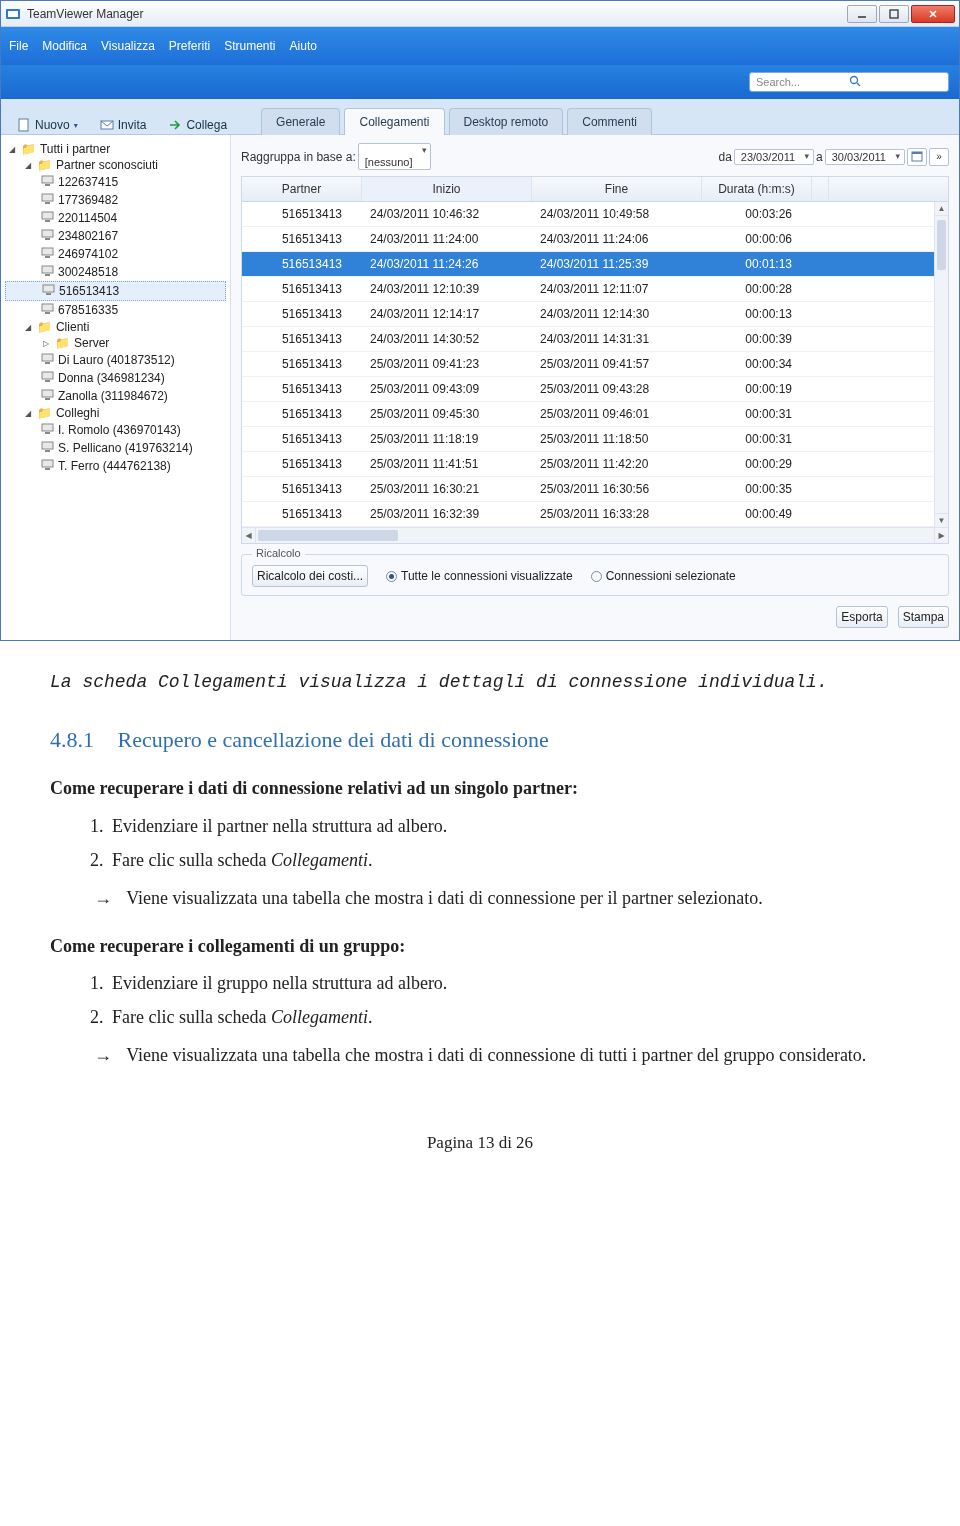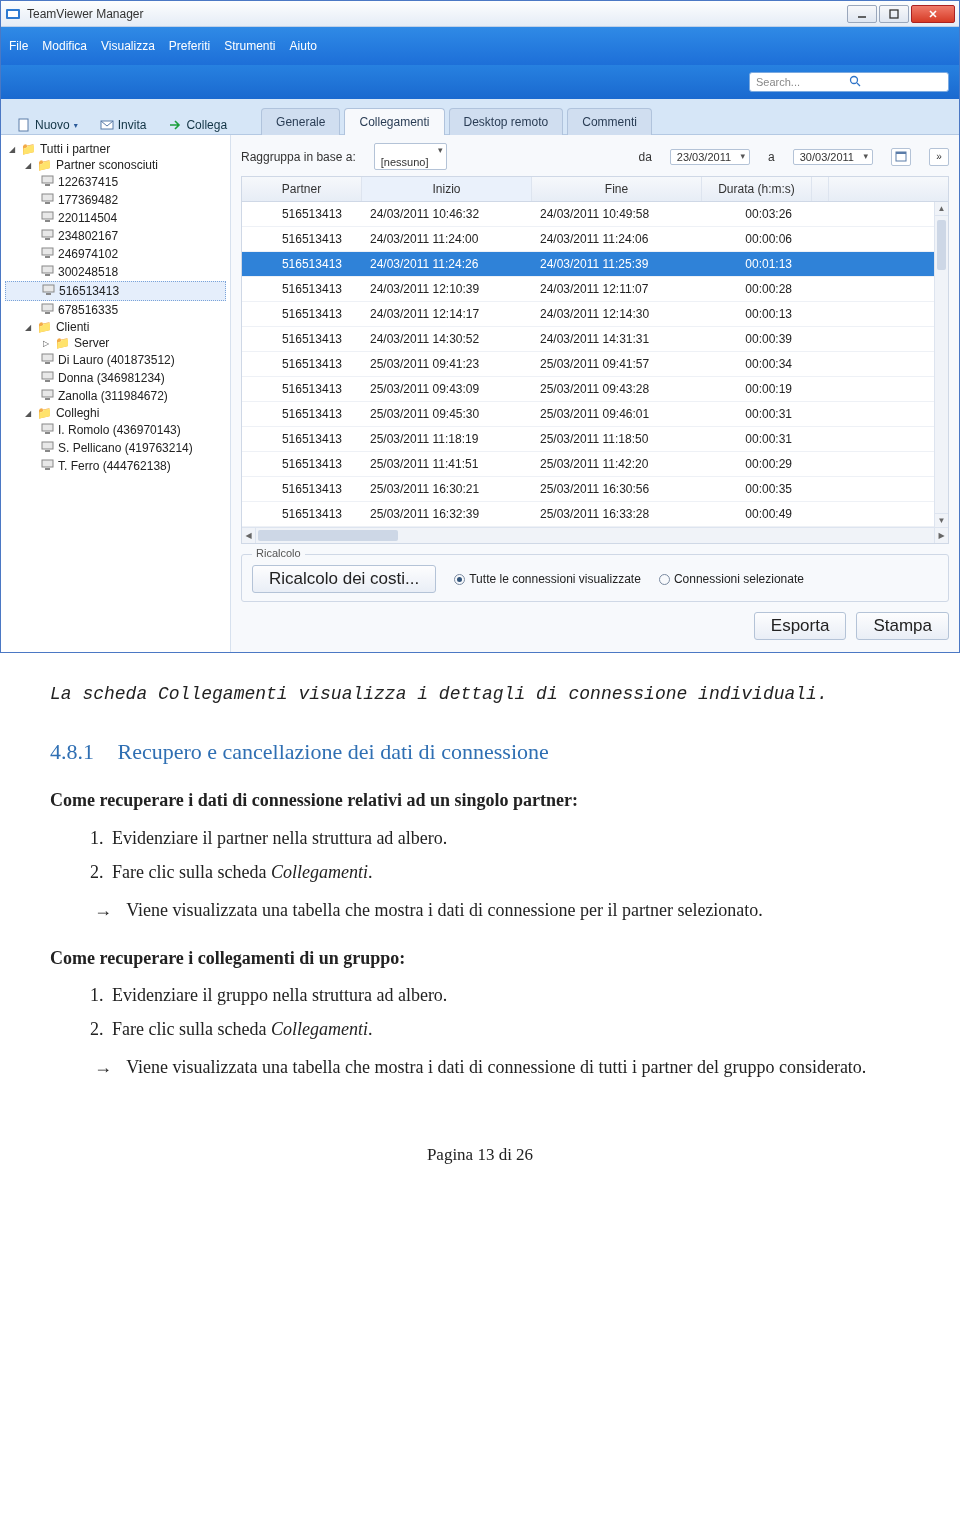--- a/index.html
+++ b/index.html
@@ -36,21 +36,21 @@
   .sidebar { width:230px; border-right:1px solid #d7e1ee; background:#fff; padding:6px 4px; font-size:12px; }
   .tree-item { display:flex; align-items:center; gap:4px; padding:1px 2px; cursor:default; white-space:nowrap; }
   .tree-item.sel { background:#e5eefb; border:1px dotted #7aa3d8; }
   .tree-indent-1 { padding-left:18px; }
   .tree-indent-2 { padding-left:36px; }
   .tree-toggle { width:10px; height:10px; display:inline-flex; align-items:center; justify-content:center; font-size:8px; color:#555; }
   .folder-ico { color:#d8a93e; }
   .partner-ico { color:#8a8a8a; }
 
   .main { flex:1; padding:8px 10px 12px 10px; background:#f7f9fc; font-size:12px; }
-  .filter-row { display:flex; align-items:center; gap:18px; margin-bottom:6px; color:#333; }
+  .filter-row { display:flex; align-items:center; gap:2px; margin-bottom:6px; color:#333; }
   .filter-row .combo { border:1px solid #b4c3d7; background:#fff; padding:12px 18px 1px 6px; border-radius:2px; position:relative; font-size:11px; }
   .filter-row .combo::after { content:"▾"; position:absolute; right:4px; top:1px; font-size:9px; color:#555; }
   .filter-row .date { border:1px solid #b4c3d7; background:#fff; padding:1px 18px 1px 6px; border-radius:2px; font-size:11px; position:relative; }
   .filter-row .date::after { content:"▾"; position:absolute; right:4px; top:1px; font-size:9px; color:#555; }
   .cal-btn { width:20px; height:18px; border:1px solid #b4c3d7; background:#fff; border-radius:2px; display:flex; align-items:center; justify-content:center; font-size:10px; cursor:pointer; }
 
   .grid { border:1px solid #cfd8e6; background:#fff; }
   .grid-header { display:grid; grid-template-columns: 120px 170px 170px 110px 14px; background:linear-gradient(#f6f8fb,#e7edf6); border-bottom:1px solid #cfd8e6; font-size:12px; }
   .grid-header > div { padding:5px 8px; border-right:1px solid #dde4ef; text-align:center; color:#333; }
   .grid-header .sortcol { background:#eaf1fb; }
@@ -67,21 +67,21 @@
   .vscroll .arr.dn { bottom:0; border-top:1px solid #dde4ef;}
   .hscroll { height:16px; background:#f0f3f8; border-top:1px solid #dde4ef; position:relative; }
   .hscroll .arr { position:absolute; top:0; bottom:0; width:14px; display:flex; align-items:center; justify-content:center; font-size:8px; color:#666; }
   .hscroll .arr.l { left:0; border-right:1px solid #dde4ef; }
   .hscroll .arr.r { right:0; border-left:1px solid #dde4ef; }
   .hscroll .thumb { position:absolute; top:2px; bottom:2px; left:16px; width:140px; background:#cdd7e6; border-radius:2px; }
 
   .recalc-group { margin-top:10px; border:1px solid #cfd8e6; border-radius:3px; padding:10px 10px 8px 10px; position:relative; background:#f7f9fc; }
   .recalc-group .legend { position:absolute; top:-8px; left:10px; background:#f7f9fc; padding:0 4px; font-size:11px; color:#555; }
   .recalc-inner { display:flex; align-items:center; gap:18px; }
-  .std-btn { border:1px solid #b4c3d7; background:linear-gradient(#fdfdfe,#e9eef6); padding:3px 16px; border-radius:3px; font-size:17px; cursor:pointer; }
+  .std-btn { border:1px solid #b4c3d7; background:linear-gradient(#fdfdfe,#e9eef6); padding:3px 4px; border-radius:3px; font-size:12px; cursor:pointer; }
   .radio { display:flex; align-items:center; gap:4px; font-size:12px; }
   .radio .dot { width:11px; height:11px; border:1px solid #7a8aa0; border-radius:50%; display:inline-flex; align-items:center; justify-content:center; }
   .radio .dot.on::after { content:""; width:5px; height:5px; background:#33557a; border-radius:50%; }
 
   .bottom-btns { display:flex; justify-content:flex-end; gap:10px; margin-top:10px; }
 
   
   .doc { padding: 28px 50px 40px 50px; font-family: Georgia, 'Times New Roman', serif; font-size: 18px; line-height:1.55; color:#222; }
   .doc .caption { font-style: italic; font-family: Liberation Mono, monospace; margin-bottom: 26px; }
   .doc h3 { color:#2f6fb3; font-size: 22px; font-weight:400; margin-bottom:18px; }

